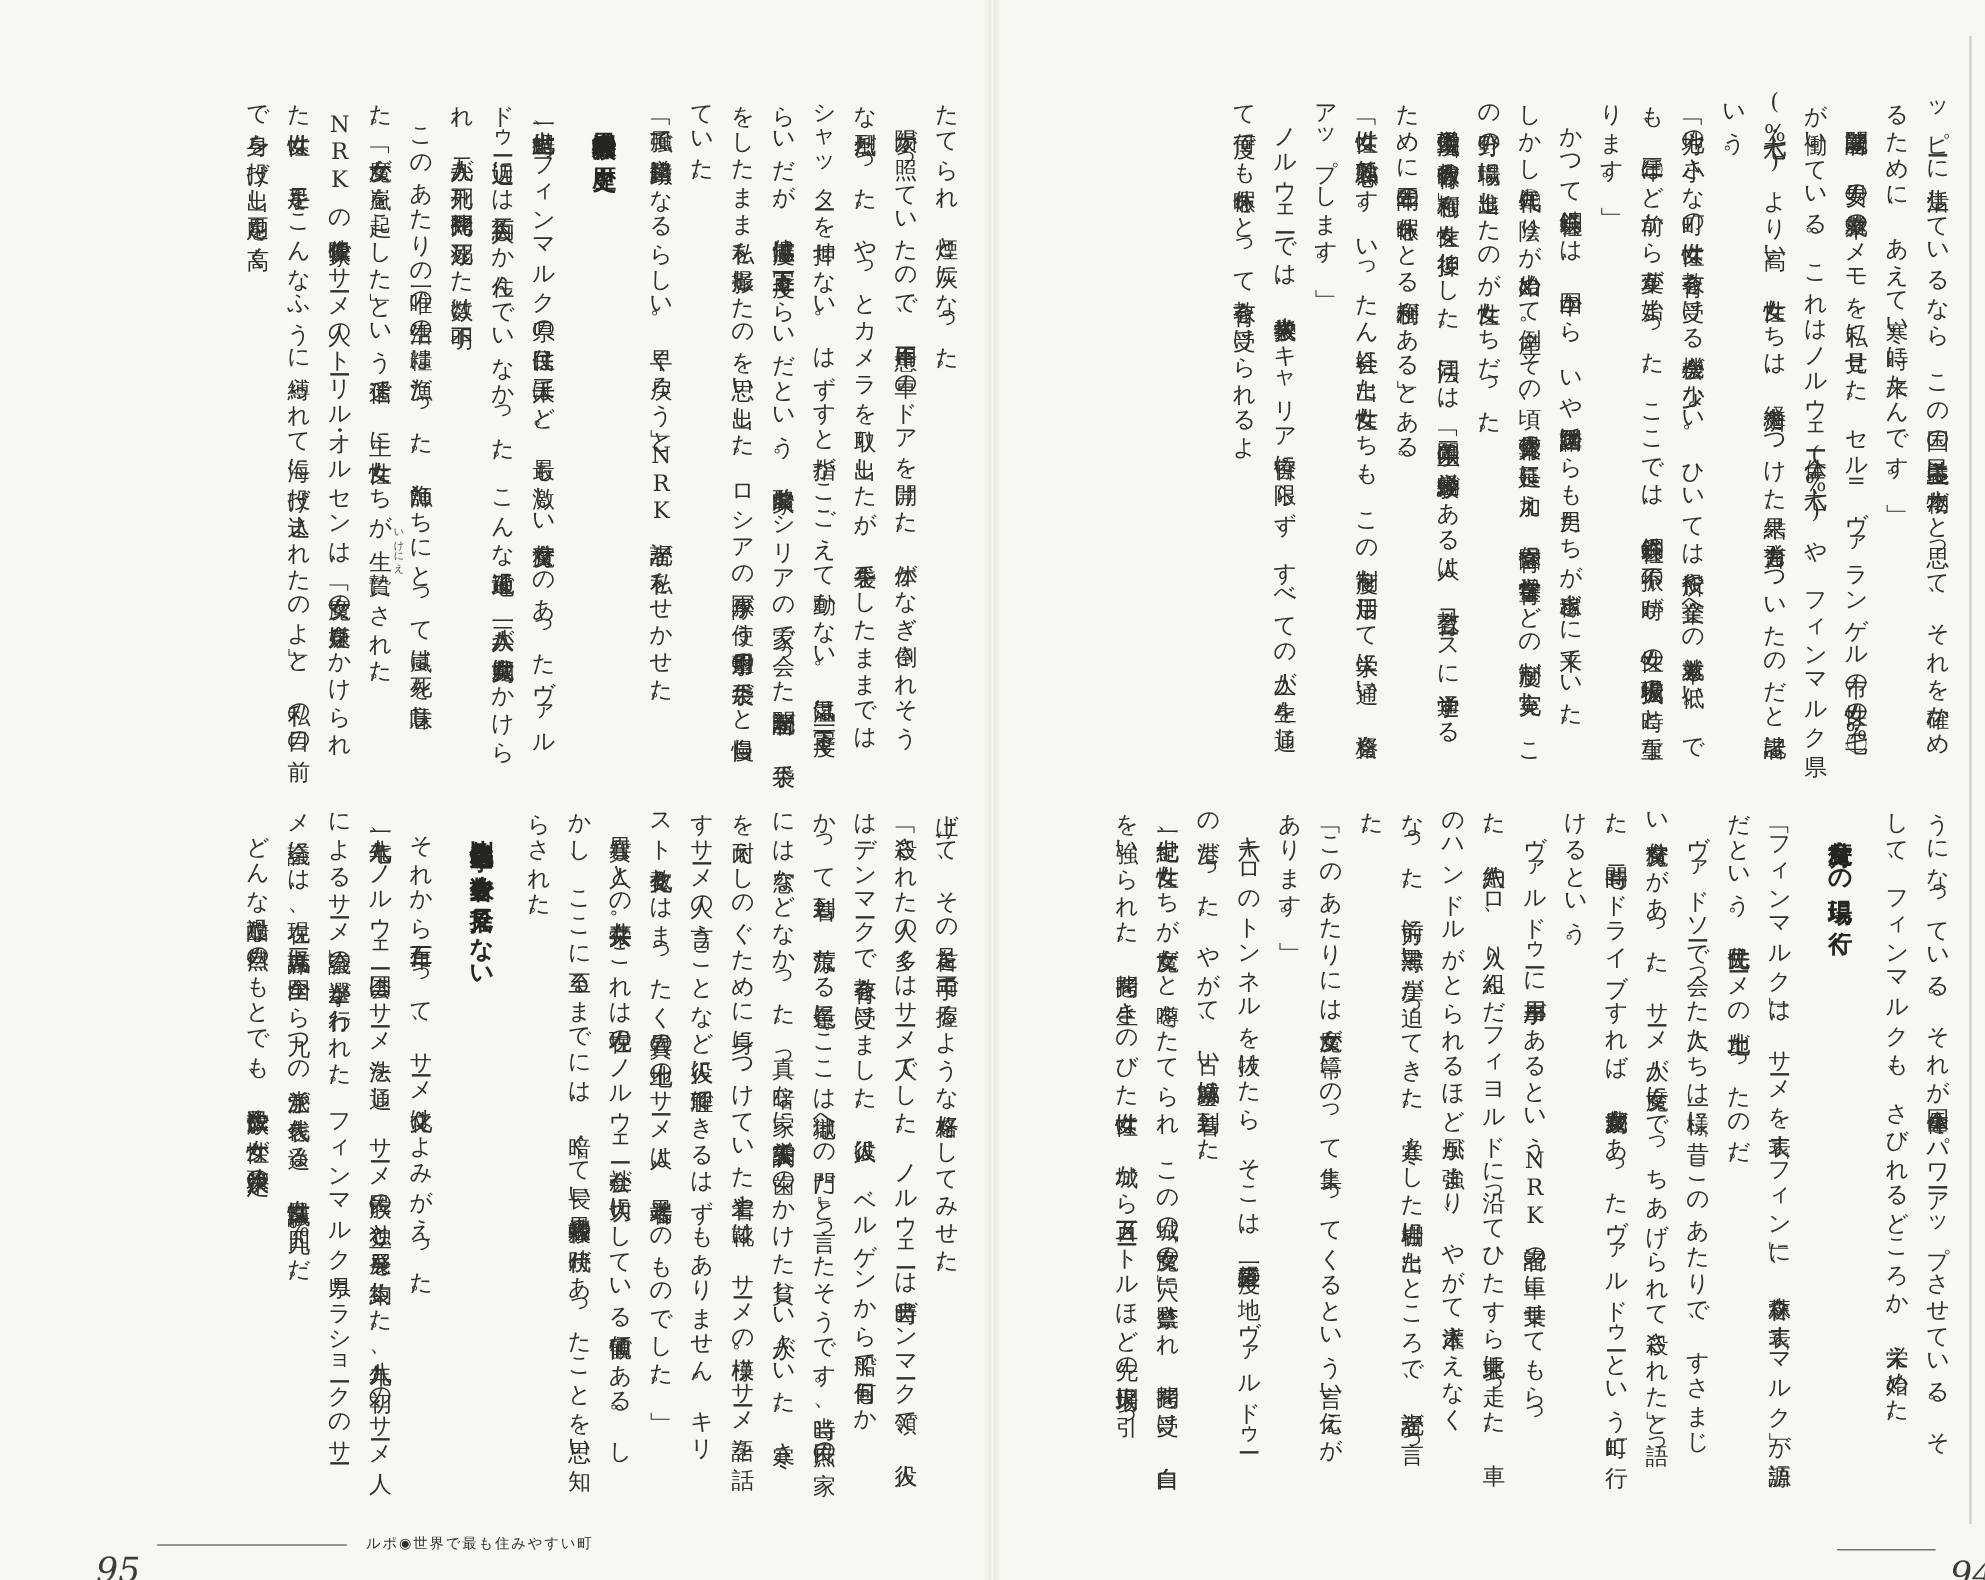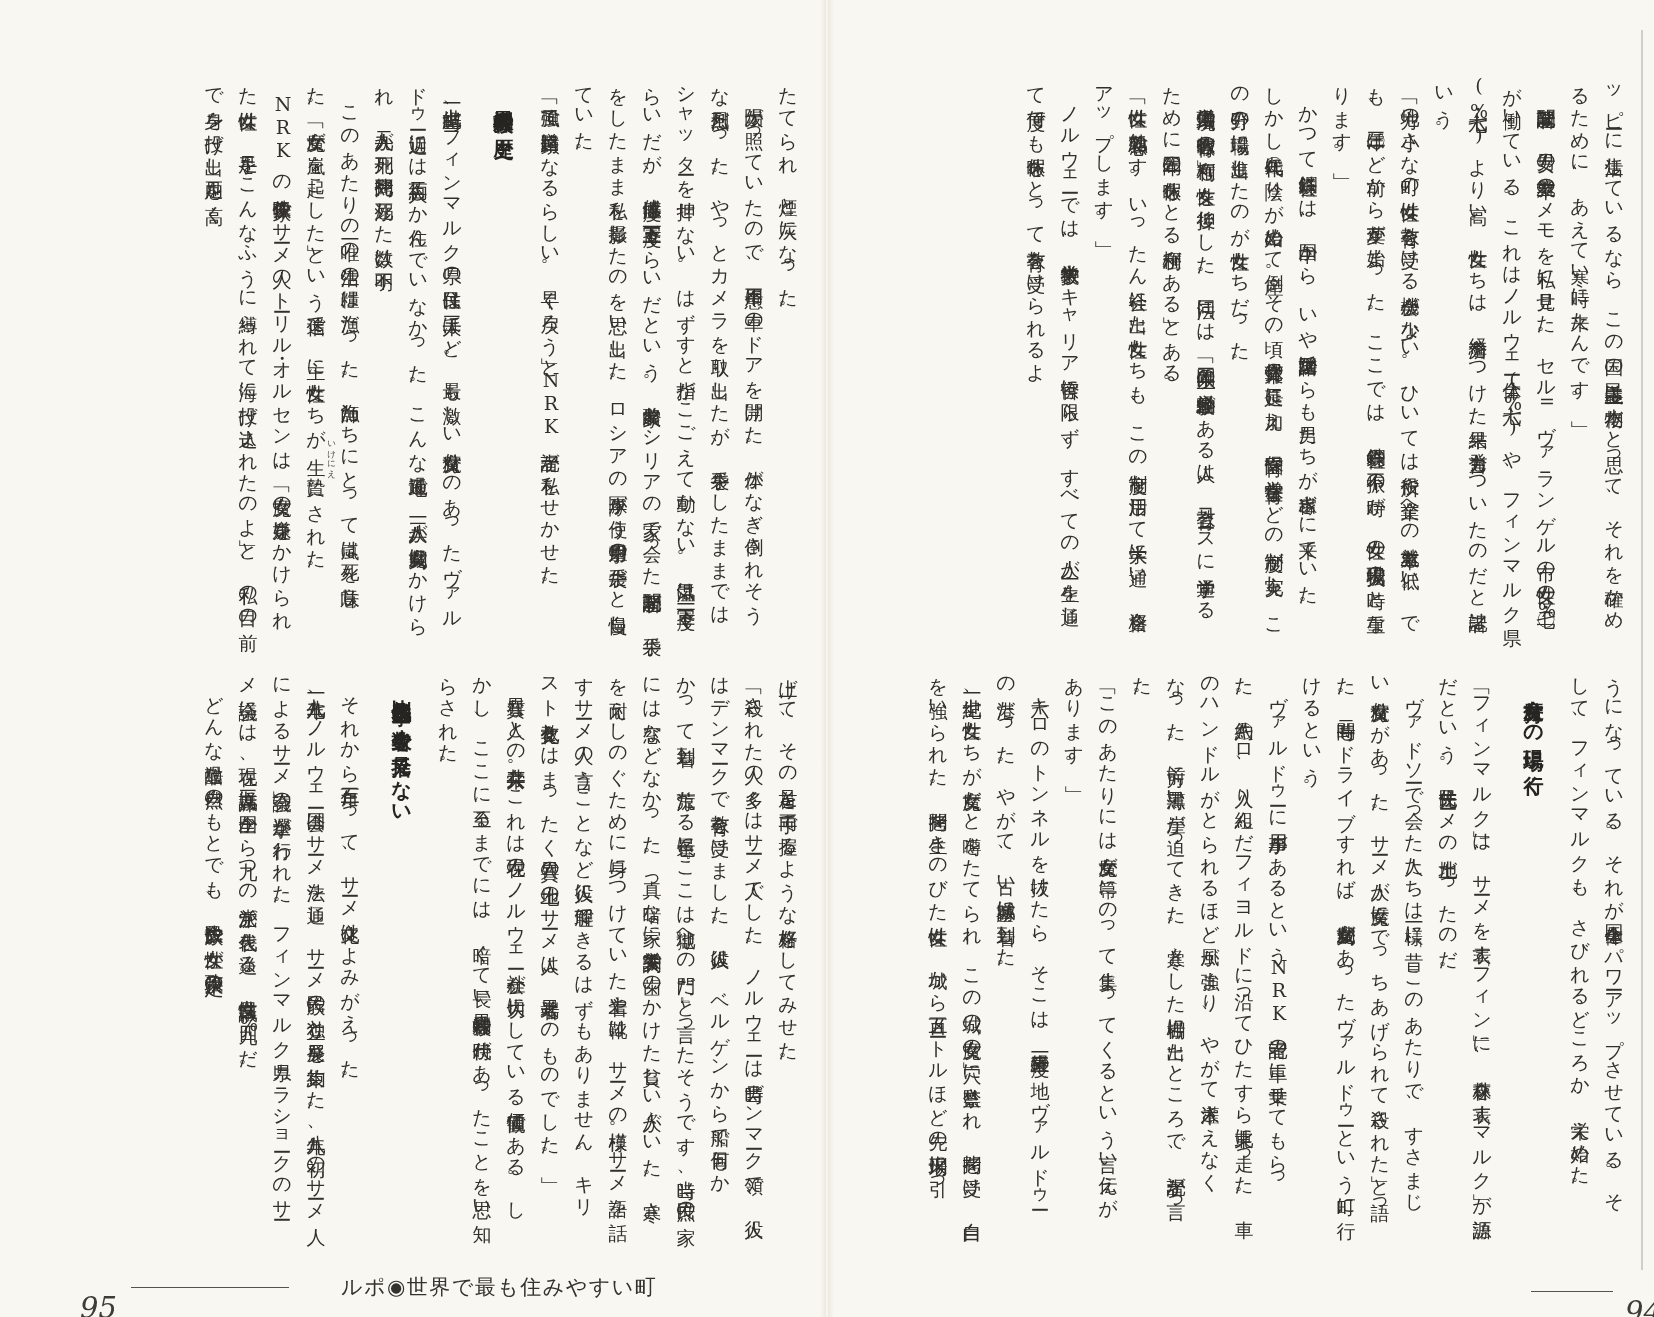--- a/index.html
+++ b/index.html
@@ -78,25 +78,24 @@
     margin-top:45px;
   }
   .rule{
     display:inline-block;
     height:0;
     border-top:1.6px solid #55534d;
   }
   .rule-left{width:158px;margin:4px 16px 0 14px;}
   .rule-right{width:82px;margin:4px 12px 0 0;}
   .ftitle{
-    font-size:21px;
+    font-size:12px;
     letter-spacing:1.5px;
     color:#34322e;
     margin-top:2px;
-    margin-left:36px;
   }
 </style>
 </head>
 <body>
 
 <div class="spread">
 
   <div class="spine"></div>
   <div class="edge-right"></div>
 

